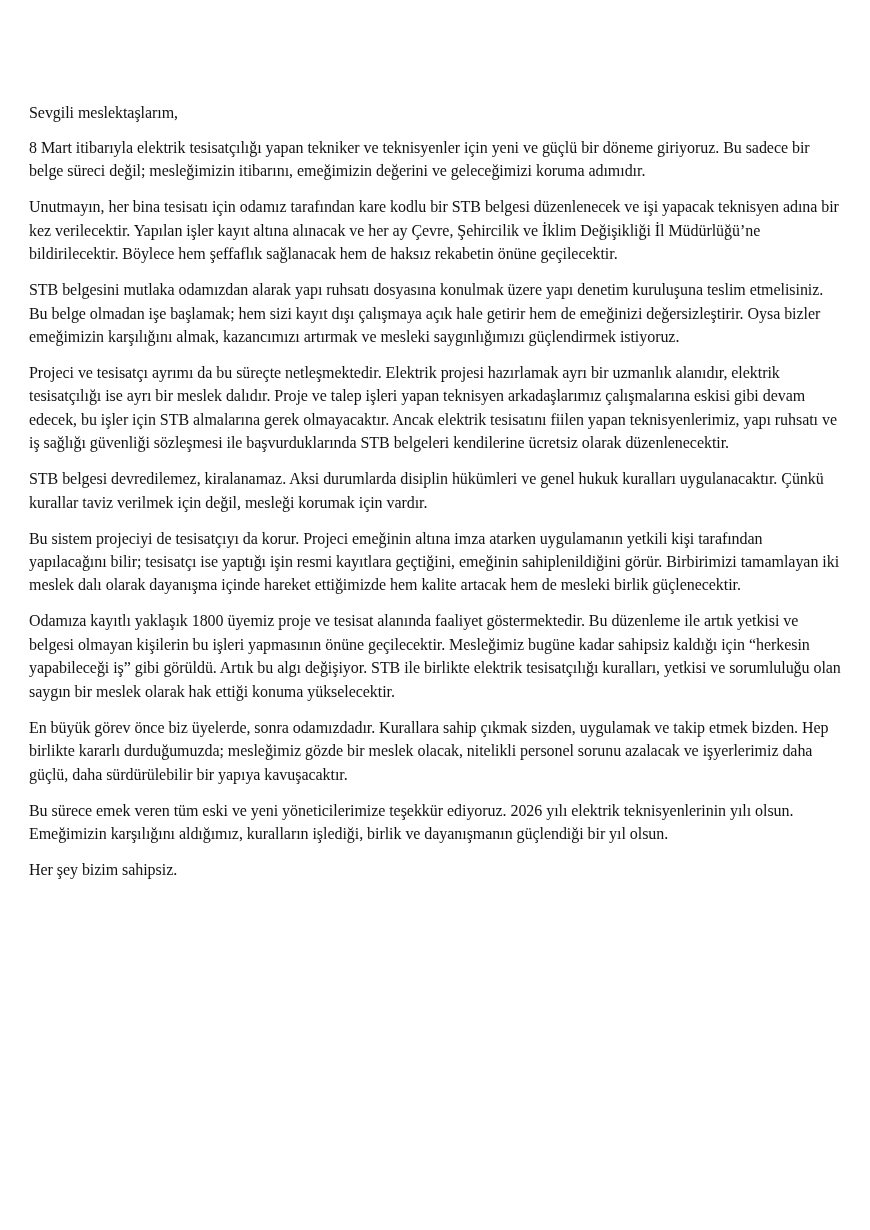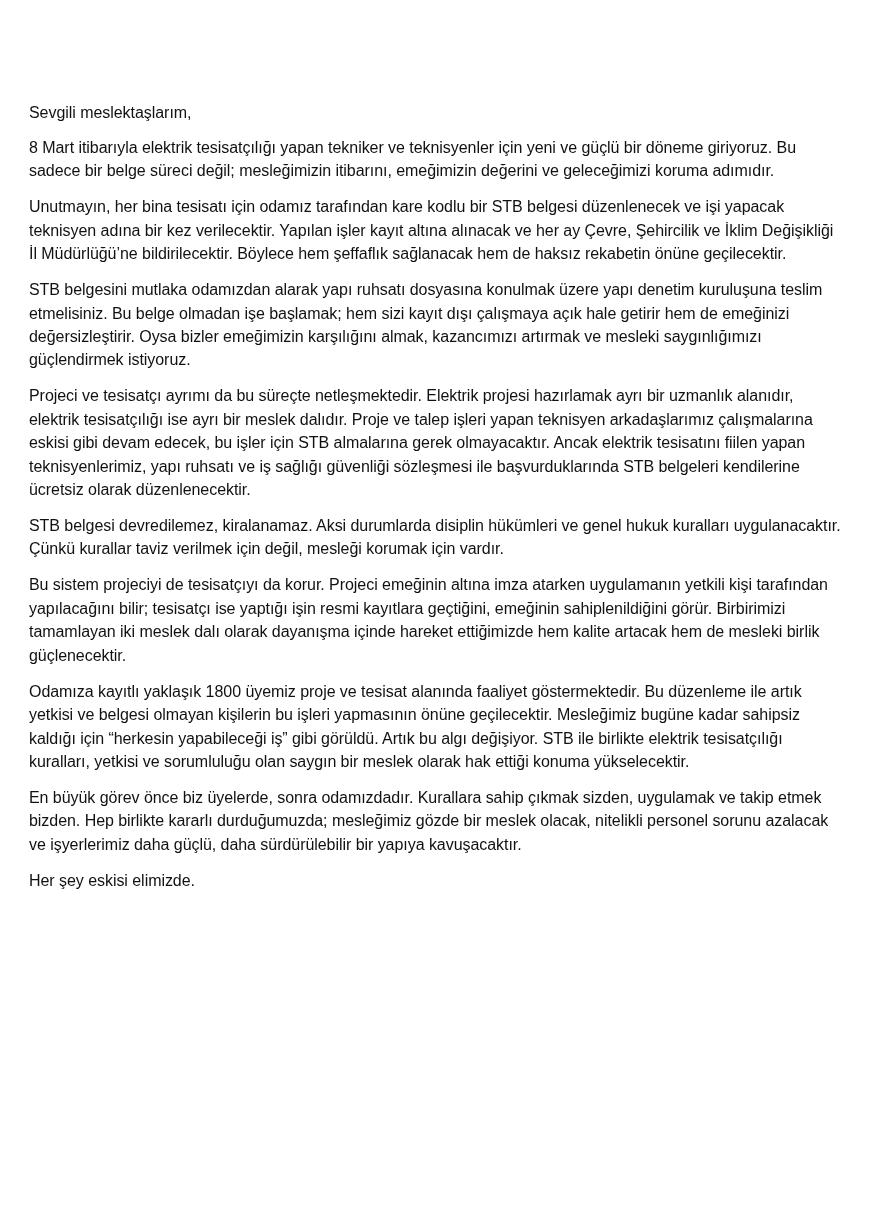--- a/index.html
+++ b/index.html
@@ -11,21 +11,21 @@
       width: 870px;
       height: 1230px;
       overflow: hidden;
       position: relative;
     }
     .page {
       position: absolute;
       left: 29px;
       top: 101px;
       width: 815px;
-      font-family: Liberation Sans, sans-serif;
+      font-family: Liberation Serif, serif;
       font-size: 16px;
       line-height: 23.4px;
       color: #111111;
       letter-spacing: -0.05px;
     }
     .page p {
       margin: 0 0 12.6px 0;
     }
     .page p.greeting { margin-bottom: 11.6px; }
     .page p.closing { margin-bottom: 14.5px; }
@@ -36,14 +36,15 @@
 <div class="page">
   <p class="greeting">Sevgili meslektaşlarım,</p>
   <p>8 Mart itibarıyla elektrik tesisatçılığı yapan tekniker ve teknisyenler için yeni ve güçlü bir döneme giriyoruz. Bu sadece bir belge süreci değil; mesleğimizin itibarını, emeğimizin değerini ve geleceğimizi koruma adımıdır.</p>
   <p>Unutmayın, her bina tesisatı için odamız tarafından kare kodlu bir STB belgesi düzenlenecek ve işi yapacak teknisyen adına bir kez verilecektir. Yapılan işler kayıt altına alınacak ve her ay Çevre, Şehircilik ve İklim Değişikliği İl Müdürlüğü’ne bildirilecektir. Böylece hem şeffaflık sağlanacak hem de haksız rekabetin önüne geçilecektir.</p>
   <p>STB belgesini mutlaka odamızdan alarak yapı ruhsatı dosyasına konulmak üzere yapı denetim kuruluşuna teslim etmelisiniz. Bu belge olmadan işe başlamak; hem sizi kayıt dışı çalışmaya açık hale getirir hem de emeğinizi değersizleştirir. Oysa bizler emeğimizin karşılığını almak, kazancımızı artırmak ve mesleki saygınlığımızı güçlendirmek istiyoruz.</p>
   <p>Projeci ve tesisatçı ayrımı da bu süreçte netleşmektedir. Elektrik projesi hazırlamak ayrı bir uzmanlık alanıdır, elektrik tesisatçılığı ise ayrı bir meslek dalıdır. Proje ve talep işleri yapan teknisyen arkadaşlarımız çalışmalarına eskisi gibi devam edecek, bu işler için STB almalarına gerek olmayacaktır. Ancak elektrik tesisatını fiilen yapan teknisyenlerimiz, yapı ruhsatı ve iş sağlığı güvenliği sözleşmesi ile başvurduklarında STB belgeleri kendilerine ücretsiz olarak düzenlenecektir.</p>
   <p>STB belgesi devredilemez, kiralanamaz. Aksi durumlarda disiplin hükümleri ve genel hukuk kuralları uygulanacaktır. Çünkü kurallar taviz verilmek için değil, mesleği korumak için vardır.</p>
   <p>Bu sistem projeciyi de tesisatçıyı da korur. Projeci emeğinin altına imza atarken uygulamanın yetkili kişi tarafından yapılacağını bilir; tesisatçı ise yaptığı işin resmi kayıtlara geçtiğini, emeğinin sahiplenildiğini görür. Birbirimizi tamamlayan iki meslek dalı olarak dayanışma içinde hareket ettiğimizde hem kalite artacak hem de mesleki birlik güçlenecektir.</p>
   <p>Odamıza kayıtlı yaklaşık 1800 üyemiz proje ve tesisat alanında faaliyet göstermektedir. Bu düzenleme ile artık yetkisi ve belgesi olmayan kişilerin bu işleri yapmasının önüne geçilecektir. Mesleğimiz bugüne kadar sahipsiz kaldığı için “herkesin yapabileceği iş” gibi görüldü. Artık bu algı değişiyor. STB ile birlikte elektrik tesisatçılığı kuralları, yetkisi ve sorumluluğu olan saygın bir meslek olarak hak ettiği konuma yükselecektir.</p>
   <p>En büyük görev önce biz üyelerde, sonra odamızdadır. Kurallara sahip çıkmak sizden, uygulamak ve takip etmek bizden. Hep birlikte kararlı durduğumuzda; mesleğimiz gözde bir meslek olacak, nitelikli personel sorunu azalacak ve işyerlerimiz daha güçlü, daha sürdürülebilir bir yapıya kavuşacaktır.</p>
-  <p class="closing">Her şey eskisi elimizde.</p>
+  <p>Bu sürece emek veren tüm eski ve yeni yöneticilerimize teşekkür ediyoruz. 2026 yılı elektrik teknisyenlerinin yılı olsun. Emeğimizin karşılığını aldığımız, kuralların işlediği, birlik ve dayanışmanın güçlendiği bir yıl olsun.</p>
+  <p class="closing">Her şey bizim sahipsiz.</p>
 </div>
 
 </body></html>

